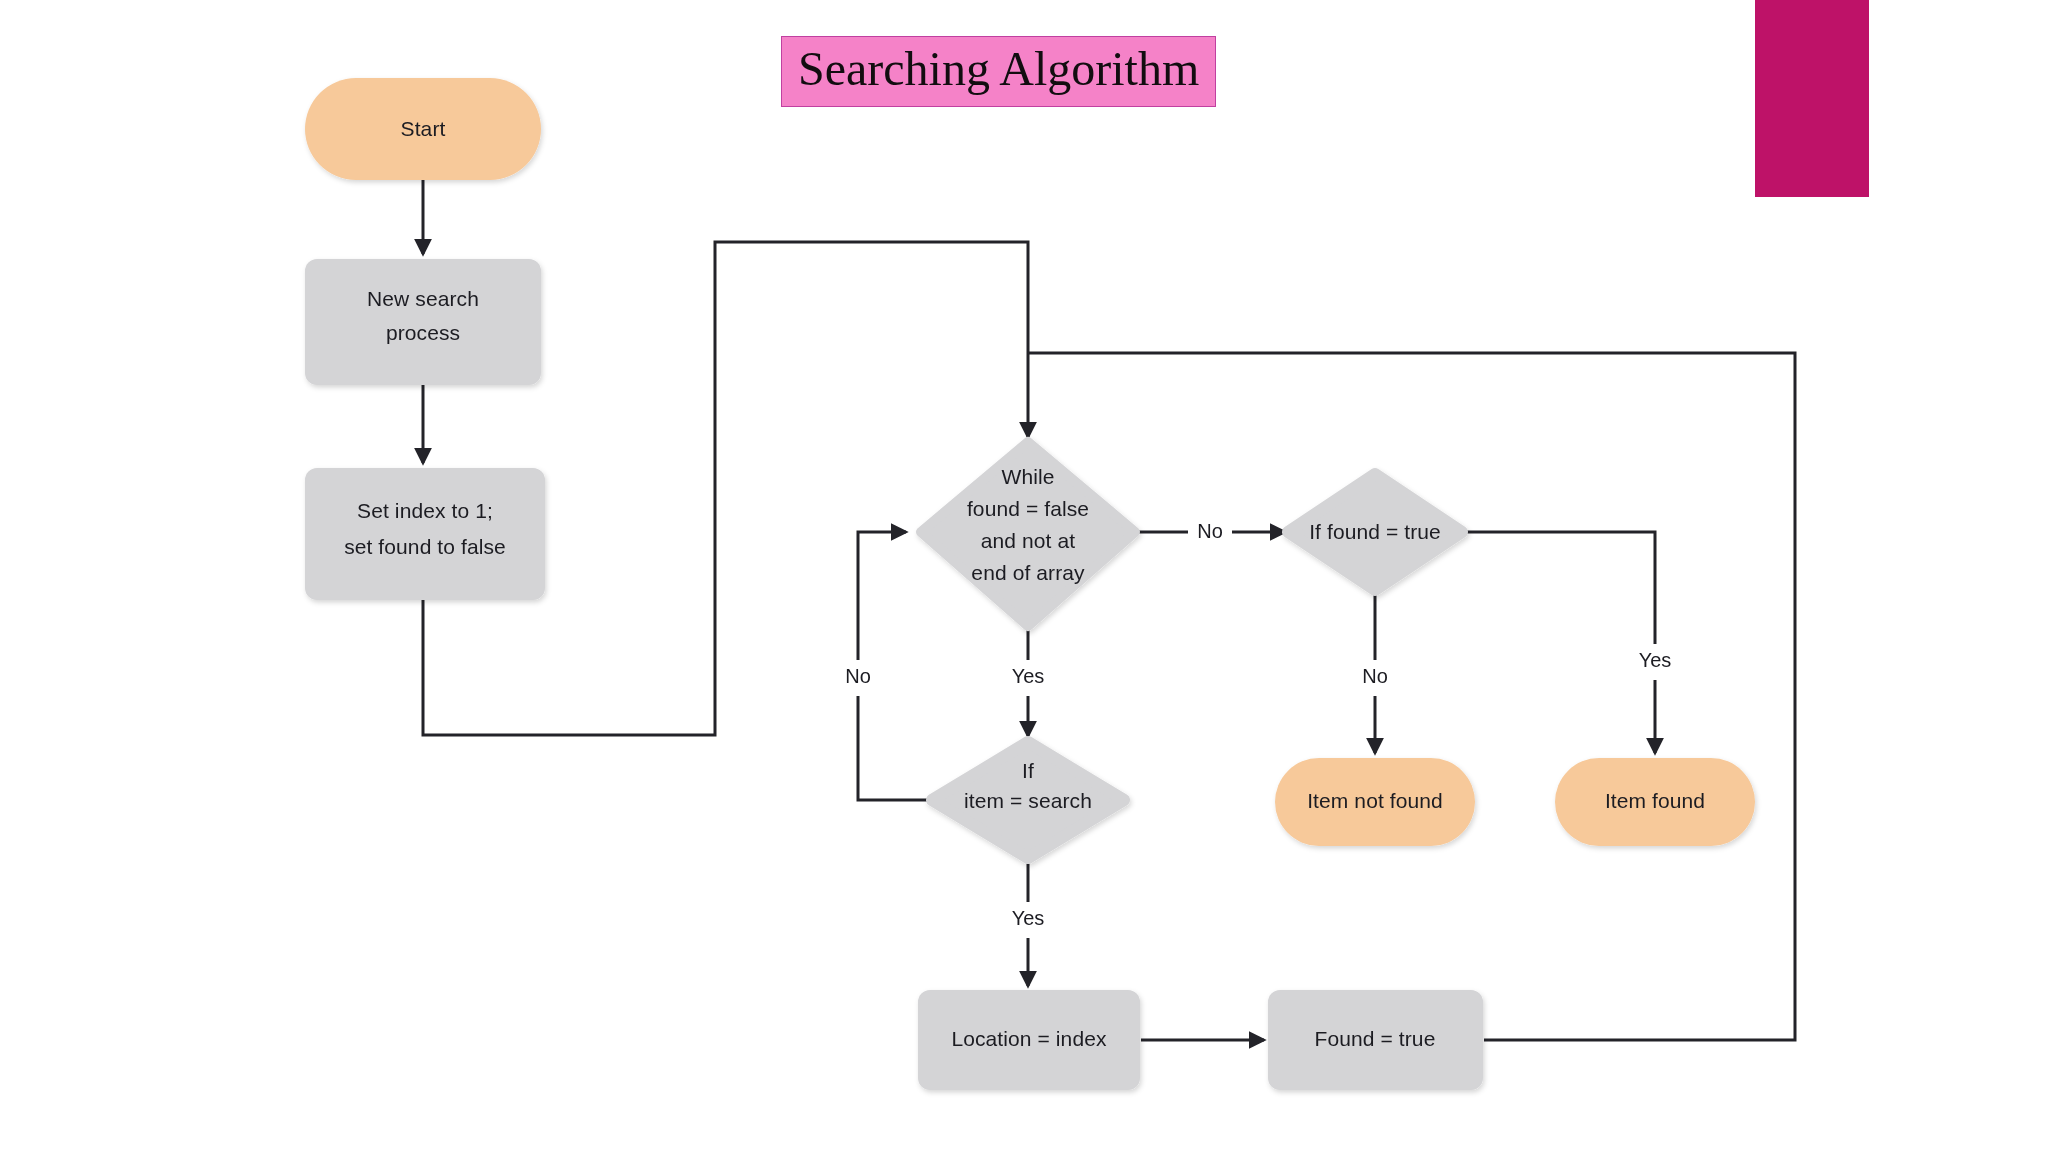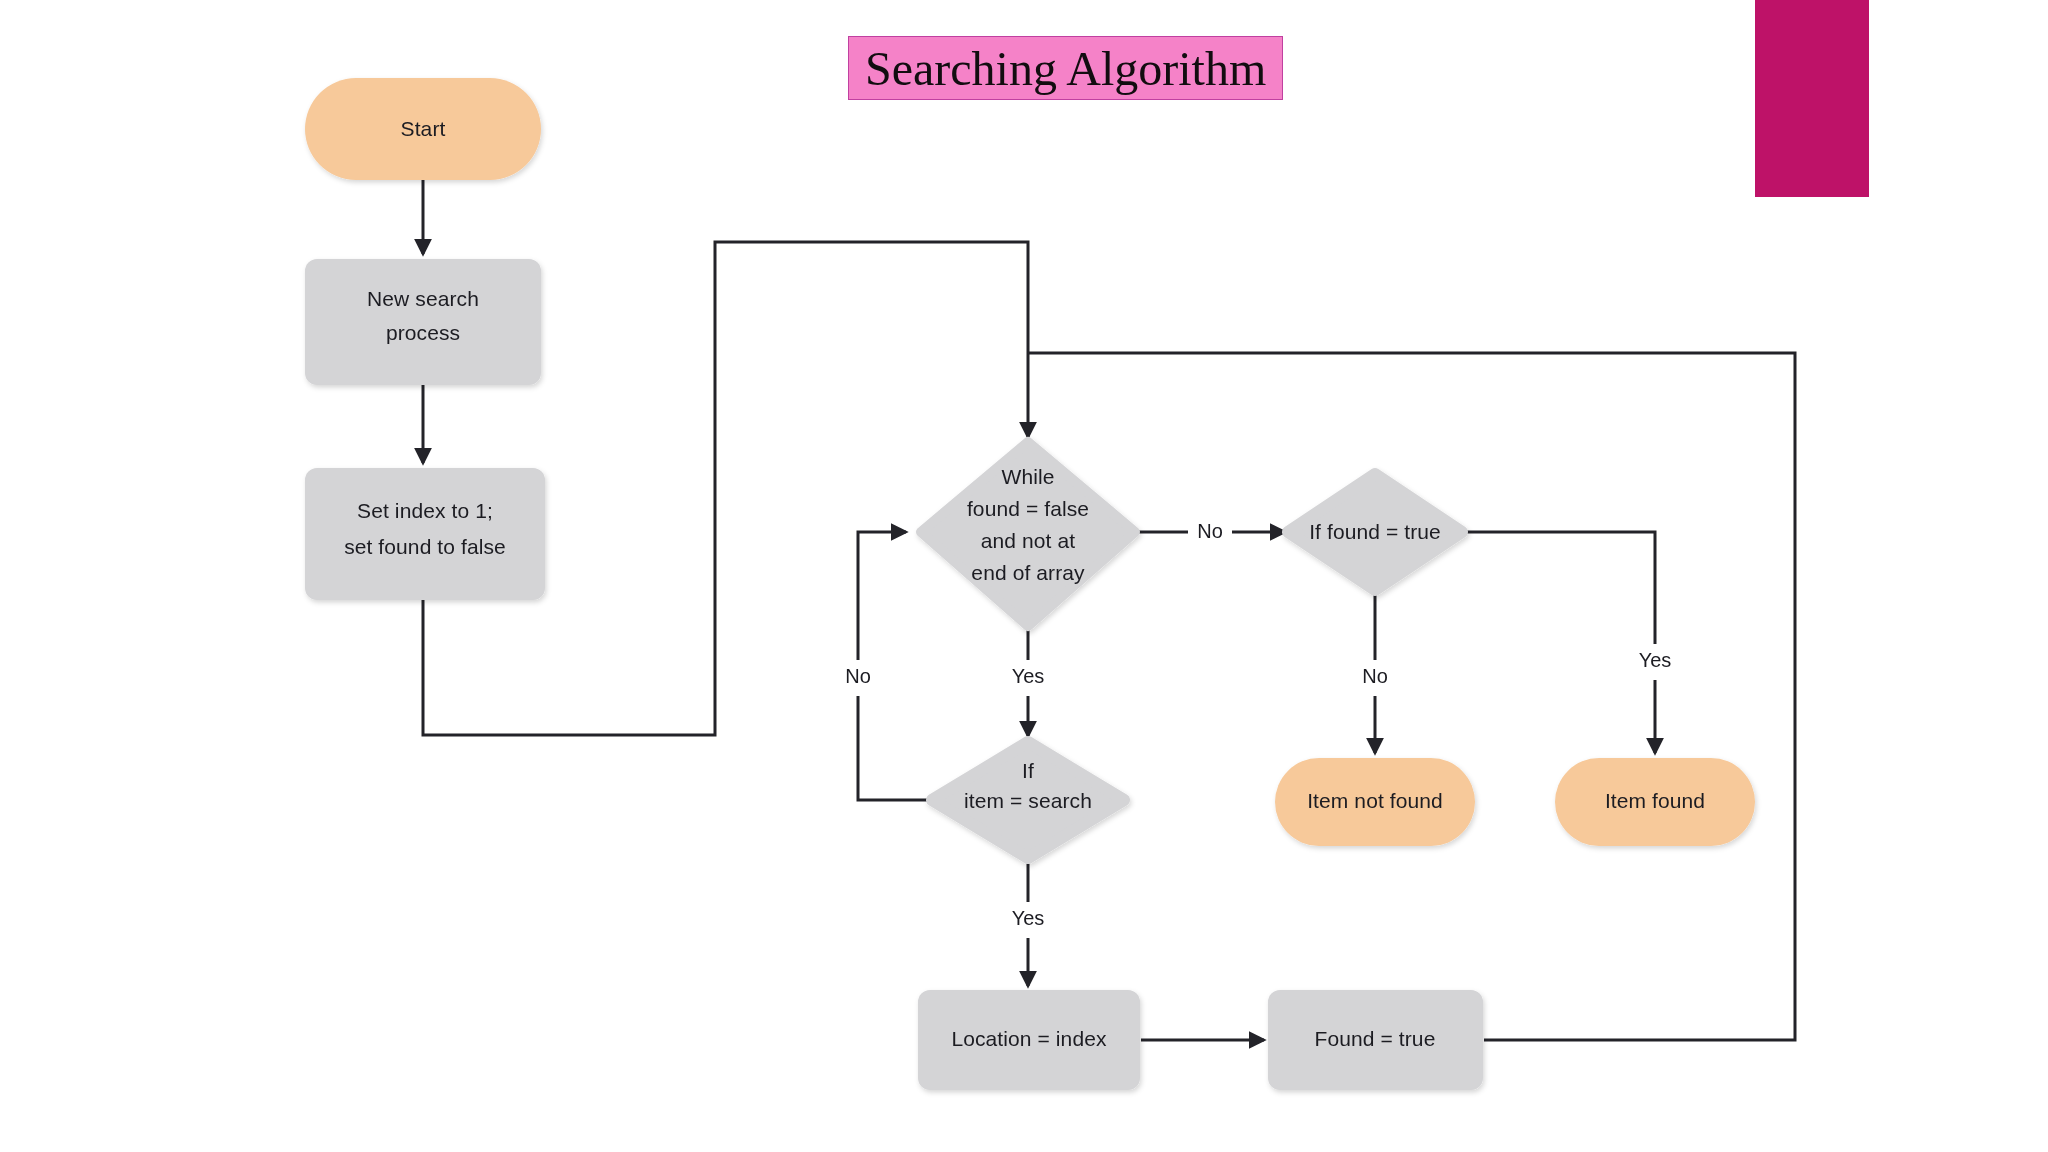--- a/index.html
+++ b/index.html
@@ -31,25 +31,25 @@
   }
   .edge-label {
     font-family: "Liberation Sans", sans-serif;
     font-size: 20px;
     fill: #1c1c22;
     text-anchor: middle;
     dominant-baseline: middle;
   }
   .title-box {
     position: absolute;
-    left: 848px;
+    left: 781px;
     top: 36px;
     background: #F582C8;
     border: 1.5px solid #C040A0;
-    padding: 4px 16px 3px 16px;
+    padding: 4px 16px 10px 16px;
     box-sizing: border-box;
   }
   .title-text {
     font-family: "Liberation Serif", serif;
     font-size: 48px;
     color: #120d10;
     line-height: 1.15;
     white-space: nowrap;
   }
   .accent-rect {

